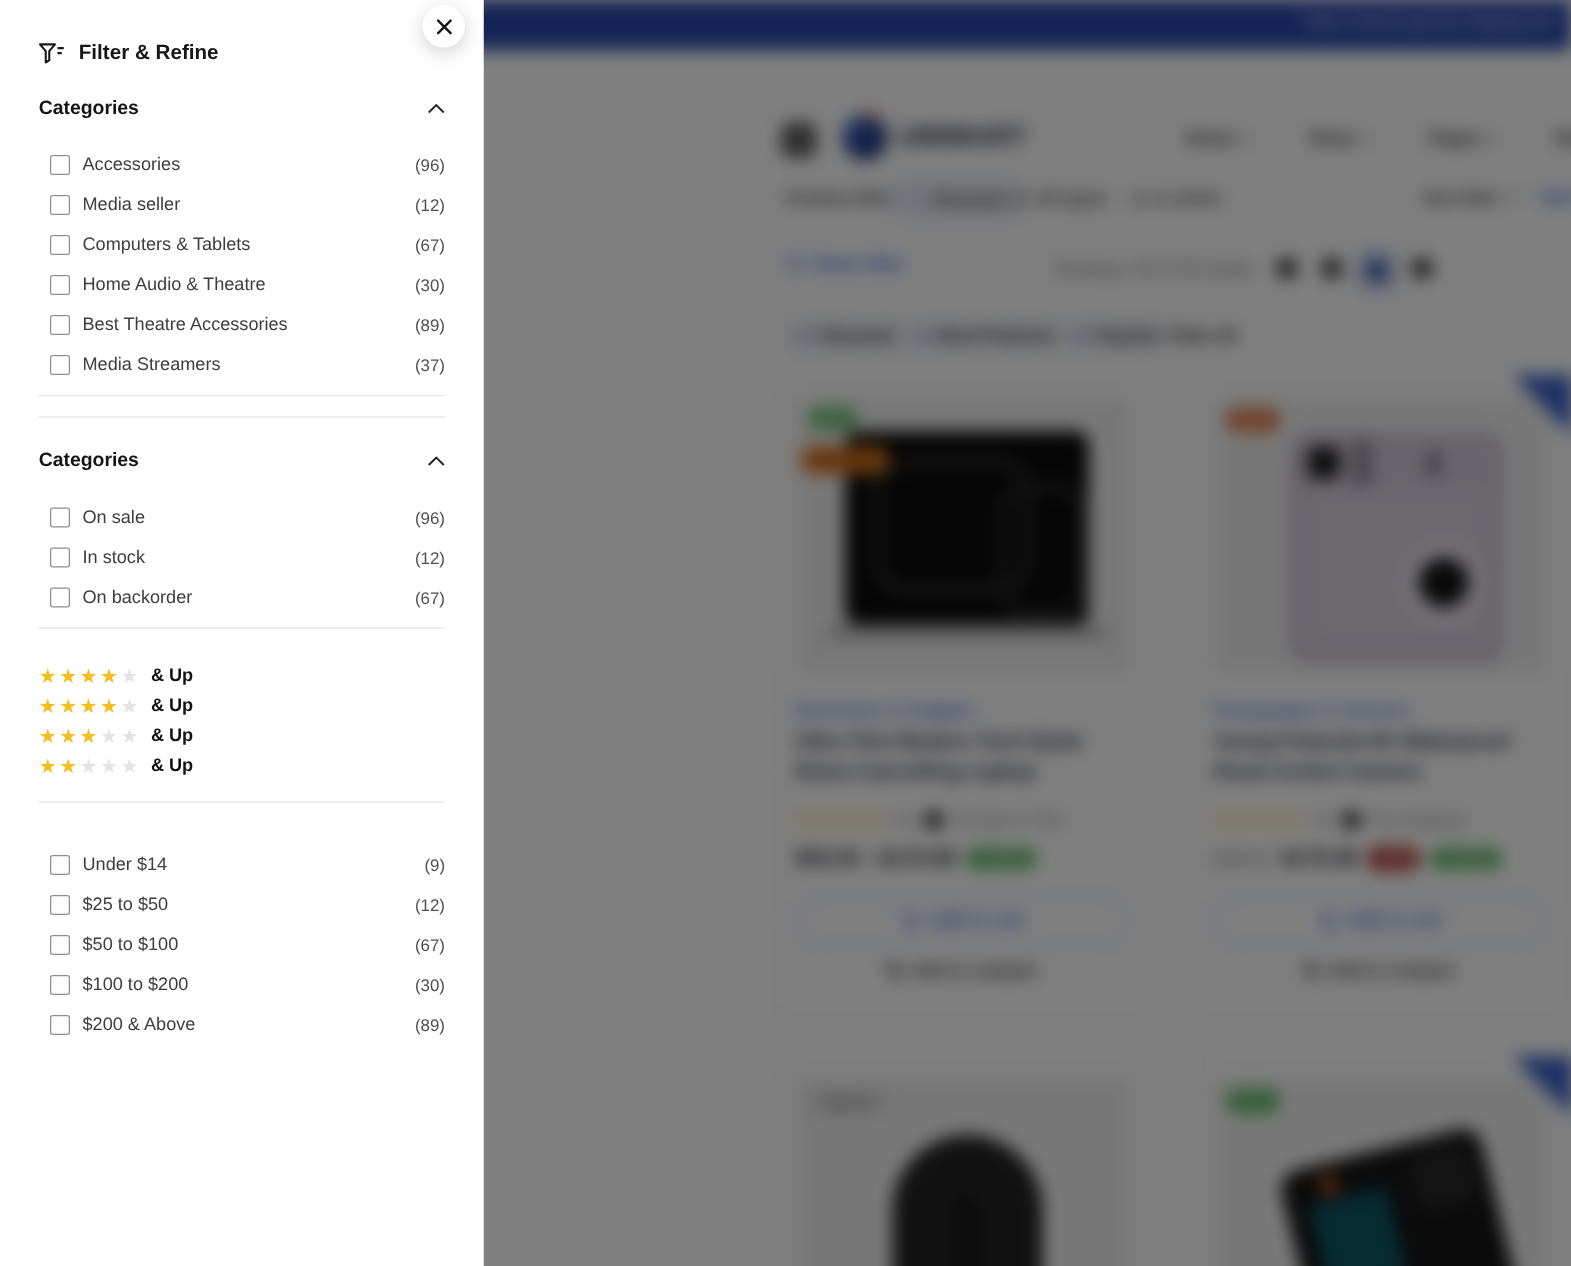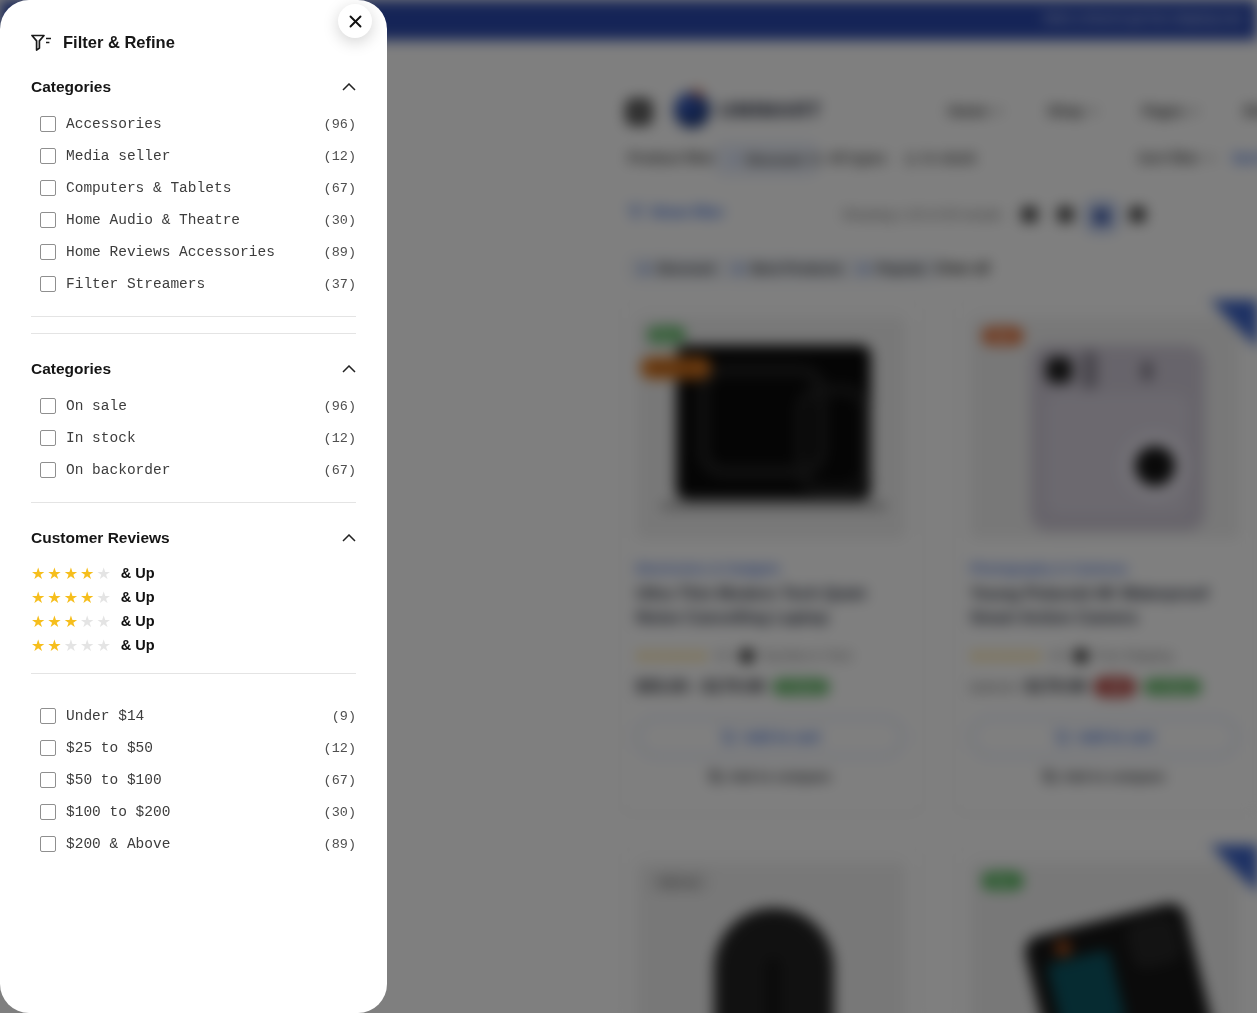--- a/index.html
+++ b/index.html
@@ -63,29 +63,29 @@
     font-size:10px;font-weight:700;display:flex;align-items:center;}
   .cart-btn{position:absolute;left:15px;top:416px;width:268px;height:40px;border-radius:21px;
     border:2px solid #c7d3f2;background:#fff;display:flex;align-items:center;justify-content:center;
     gap:8px;color:#2f62d9;font-weight:700;font-size:14.5px;box-sizing:border-box;}
   .compare{position:absolute;left:15px;top:468px;width:268px;display:flex;align-items:center;
     justify-content:center;gap:6px;color:#23262e;font-size:13.5px;font-weight:600;}
   
   .dim{position:absolute;inset:0;background:rgba(0,0,0,0.5);}
   
   .panel{position:absolute;left:0;top:0;width:387px;height:1013px;background:#fff;
-    box-sizing:border-box;padding:0 31px;overflow:hidden;border-radius:29px;}
+    box-sizing:border-box;padding:0 31px;overflow:hidden;}
   .p-head{display:flex;align-items:center;gap:11px;margin-top:33px;}
   .p-title{font-size:16.5px;font-weight:800;color:#171717;margin:0;}
   .sec{margin-top:26px;}
   .sec-head{display:flex;align-items:center;justify-content:space-between;gap:12px;}
   .sec-title{font-size:15.5px;font-weight:600;color:#151515;margin:0;}
   .chev{display:flex;align-items:center;cursor:pointer;}
   .rows{margin-top:12px;}
-  .row{display:flex;align-items:center;height:32px;font-family:Liberation Mono, monospace;}
+  .row{display:flex;align-items:flex-end;height:32px;}
   .cb{width:14px;height:14px;border:1.5px solid #8f8f8f;border-radius:2px;margin:0 10px 0 9px;
     background:#fff;flex:none;cursor:pointer;}
   .lbl{flex:1;font-size:14.5px;color:#3d3d3d;}
   .cnt{font-size:13.5px;color:#4f4f4f;}
   .sizes{display:flex;gap:12px;margin-top:16px;}
   .size-btn{min-width:40px;height:38px;padding:0 13px;background:#f4f4f4;border:none;border-radius:8px;
     font-family:"Liberation Sans",sans-serif;font-size:13px;font-weight:700;color:#222;cursor:pointer;}
   .srow{display:flex;align-items:center;height:24px;cursor:pointer;}
   .st-f{color:#F6BE1C;font-size:16px;letter-spacing:2px;}
   .st-e{color:#E4E4E4;font-size:16px;letter-spacing:2px;}
@@ -323,26 +323,26 @@
         <span class="lbl">Computers &amp; Tablets</span>
         <span class="cnt">(67)</span>
       </div>
       <div class="row">
         <span class="cb"></span>
         <span class="lbl">Home Audio &amp; Theatre</span>
         <span class="cnt">(30)</span>
       </div>
       <div class="row">
         <span class="cb"></span>
-        <span class="lbl">Home Reviews Accessories</span>
+        <span class="lbl">Best Theatre Accessories</span>
         <span class="cnt">(89)</span>
       </div>
       <div class="row">
         <span class="cb"></span>
-        <span class="lbl">Filter Streamers</span>
+        <span class="lbl">Media Streamers</span>
         <span class="cnt">(37)</span>
       </div>
     </div>
   </section>
   <hr class="sdiv">
 
   <hr class="sdiv">
 
   <section class="sec">
     <div class="sec-head">
@@ -367,28 +367,20 @@
       <div class="row">
         <span class="cb"></span>
         <span class="lbl">On backorder</span>
         <span class="cnt">(67)</span>
       </div>
     </div>
   </section>
   <hr class="sdiv">
 
   <section class="sec">
-    <div class="sec-head">
-      <h3 class="sec-title">Customer Reviews</h3>
-      <span class="chev">
-          <svg width="14" height="8" viewBox="0 0 14 8">
-            <polyline points="1,7 7,1 13,7" fill="none" stroke="#222" stroke-width="1.5"></polyline>
-          </svg>
-        </span>
-    </div>
     <div class="rows" style="margin-top:14px;">
       <div class="srow">
         <span class="st-f">★★★★</span>
           <span class="st-e">★</span>
         <span class="sup">&amp; Up</span>
       </div>
       <div class="srow">
         <span class="st-f">★★★★</span>
           <span class="st-e">★</span>
         <span class="sup">&amp; Up</span>

